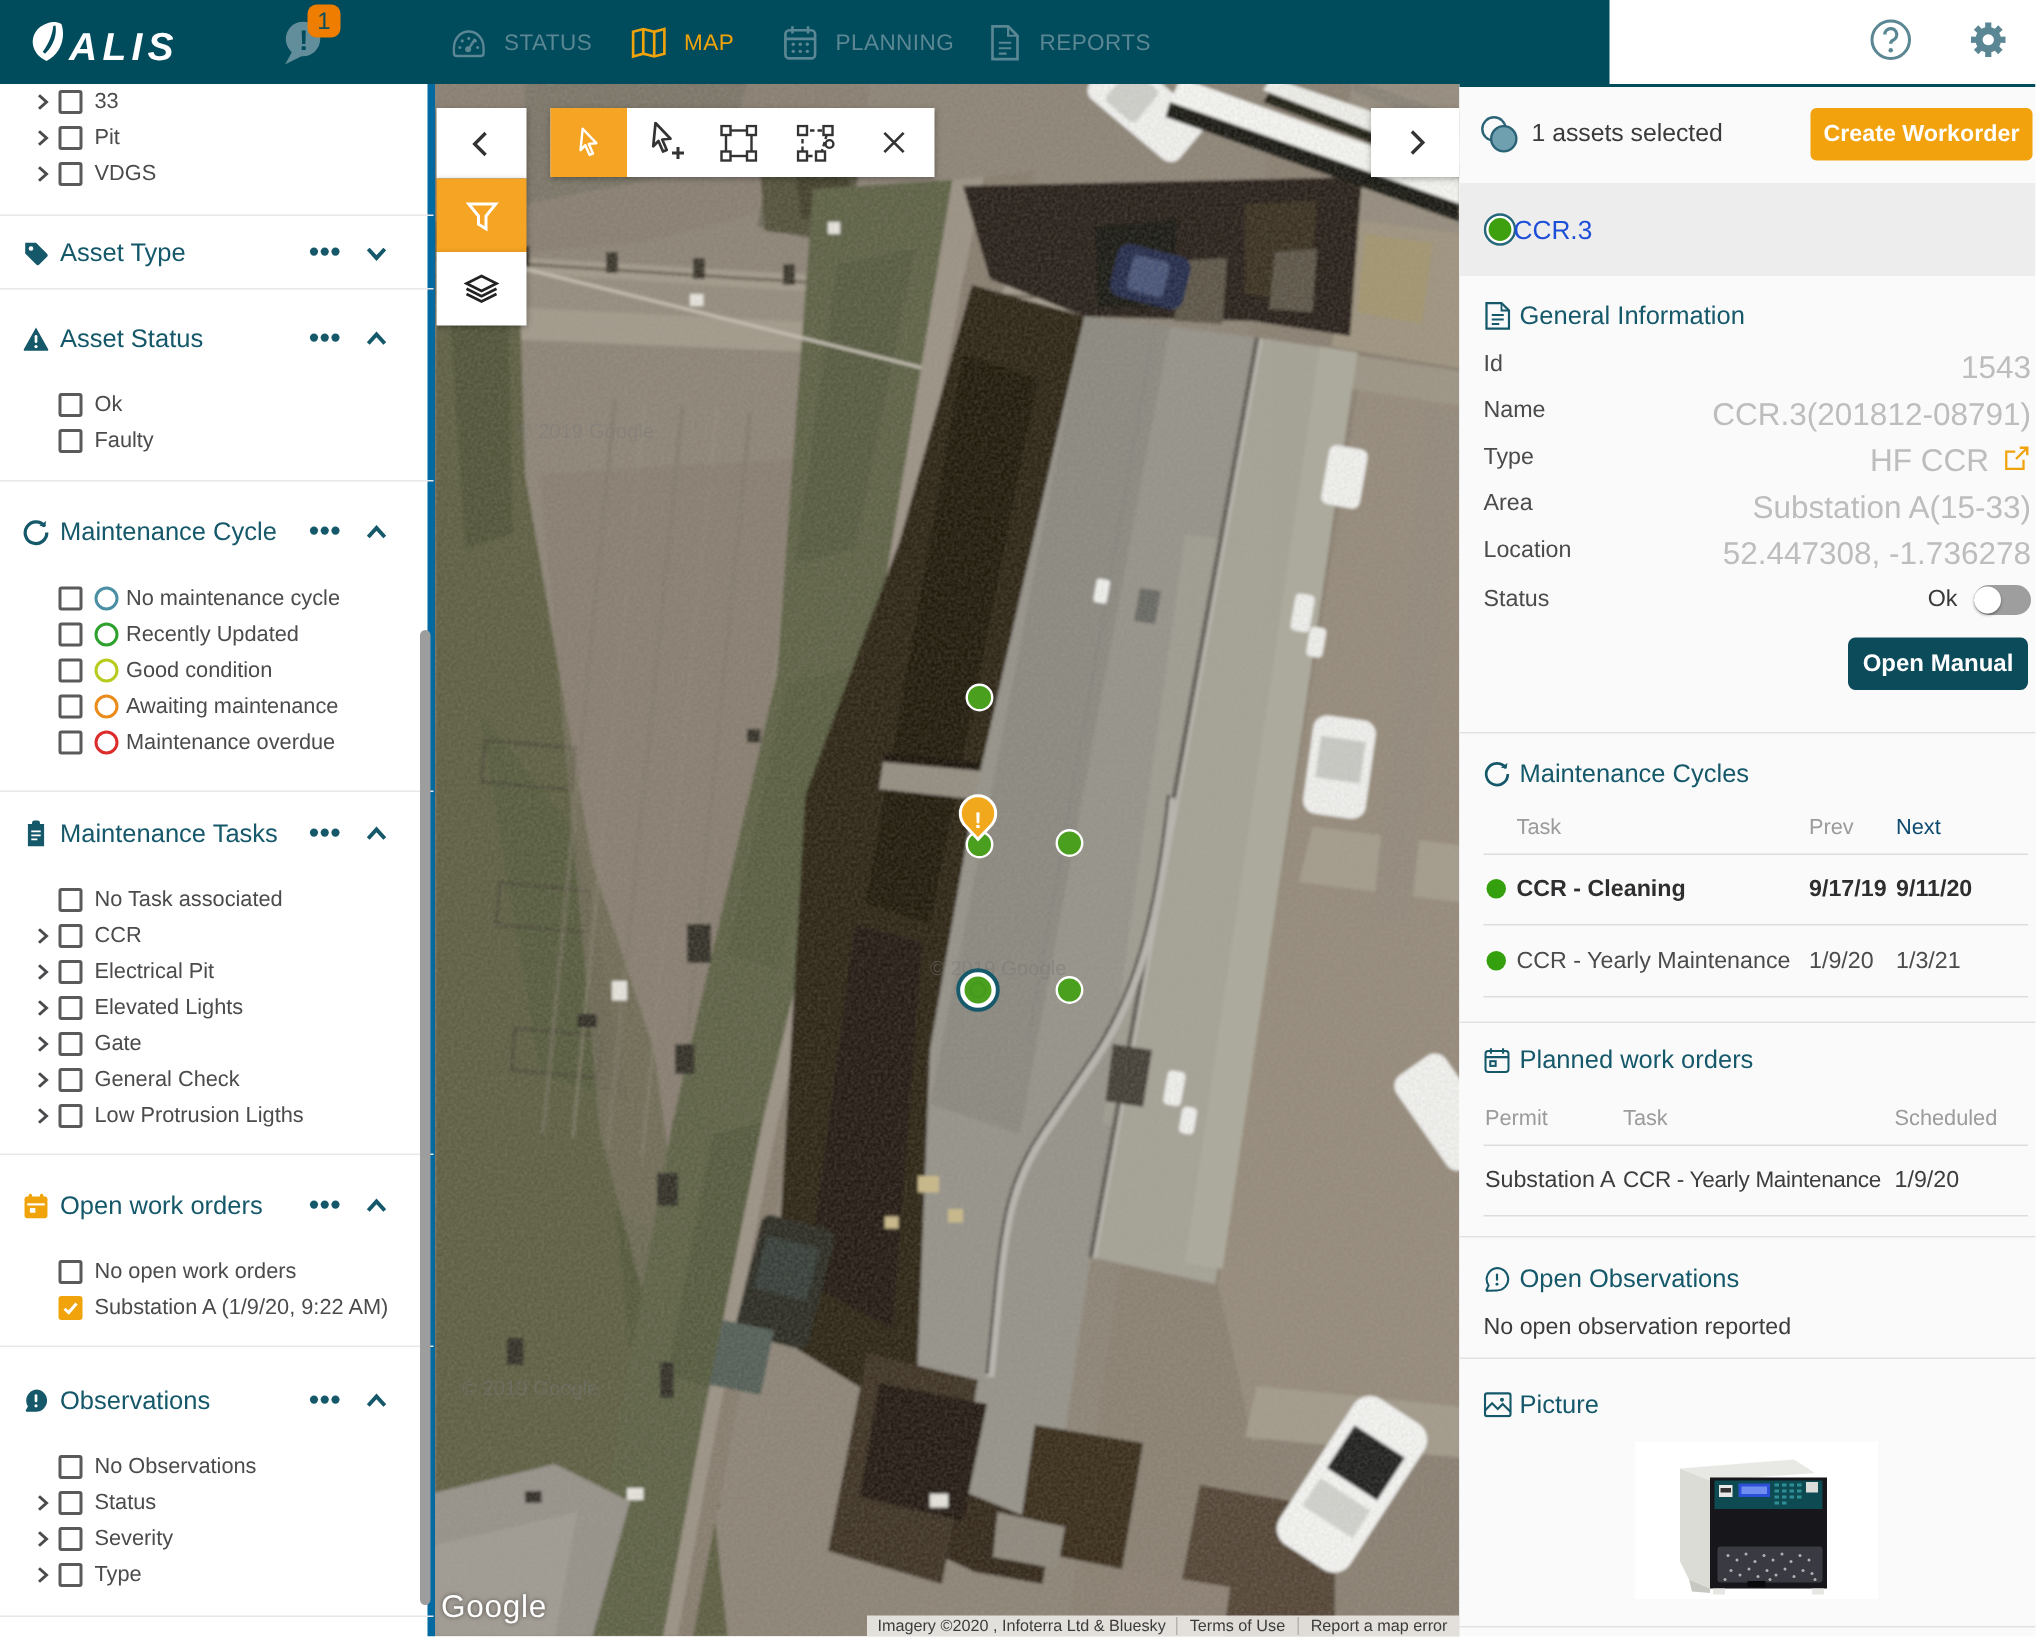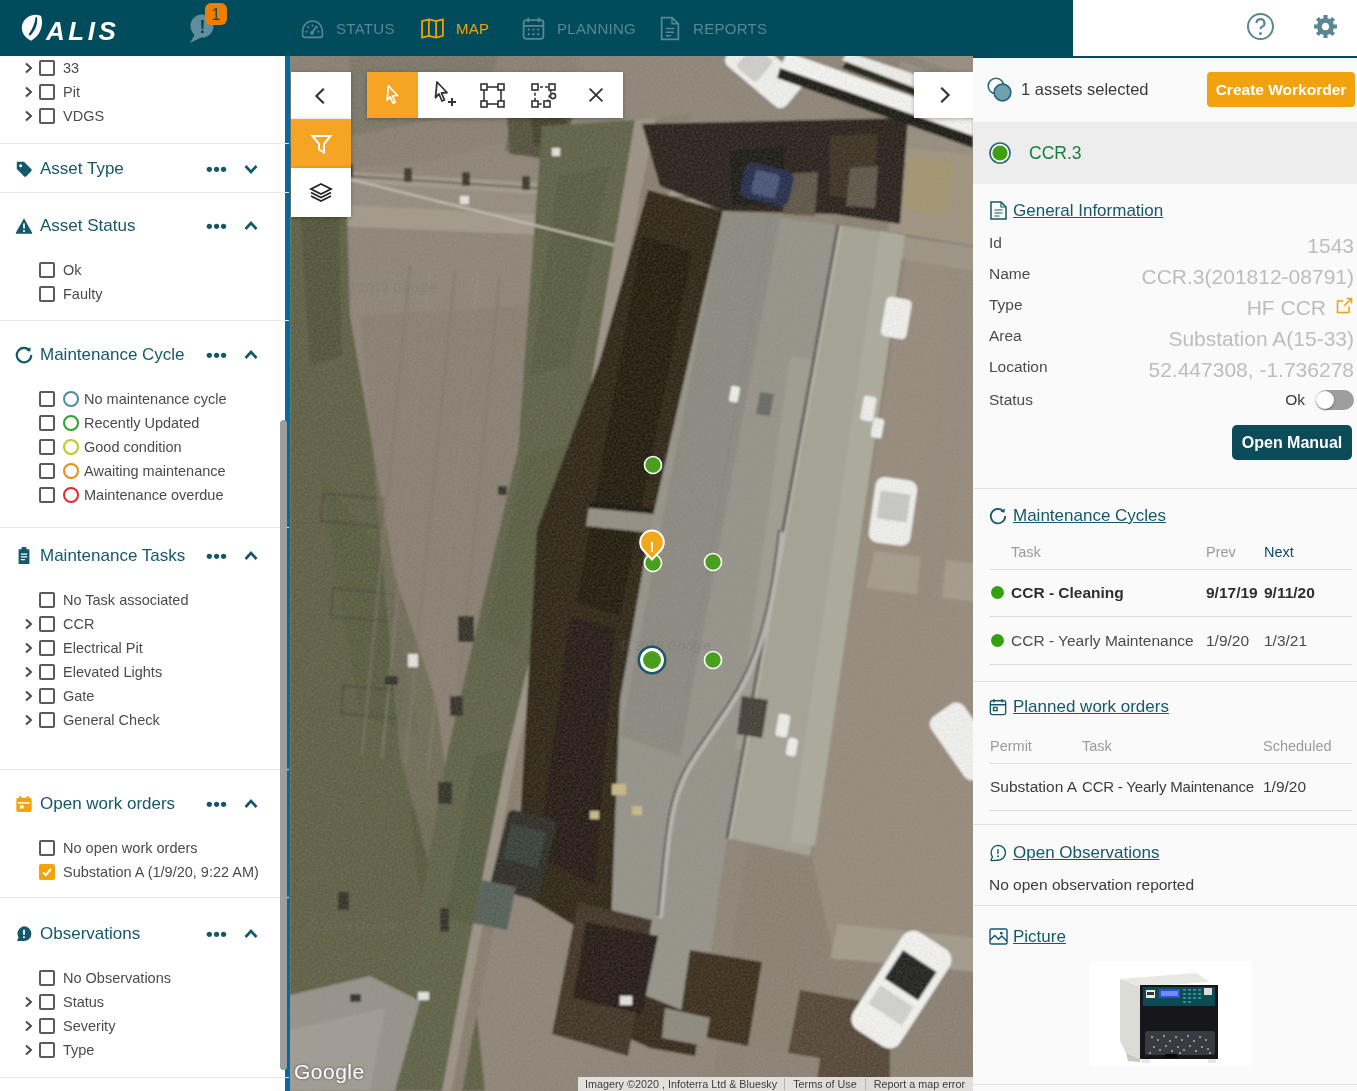--- a/index.html
+++ b/index.html
@@ -26,21 +26,21 @@
   .rlabel { position:absolute; left:63px; top:50%; transform:translateY(-50%); font-size:14.5px; color:#4b4b4d; white-space:nowrap; }
   .ccirc { position:absolute; left:63px; top:50%; transform:translateY(-50%); width:16px; height:16px; border-radius:50%; border:2.6px solid #999; background:#fff; }
   #sb-scroll { position:absolute; left:280px; top:364px; width:7px; height:650px; background:#9d9d9d; border-radius:4px; }
 
   
   #map { position:absolute; left:290px; top:56px; width:683px; height:1035px; overflow:hidden; }
   .mapcard { position:absolute; background:#fff; box-shadow:0 1px 4px rgba(0,0,0,0.3); }
 
   
   #panel { position:absolute; left:973px; top:56px; width:386px; height:1035px; background:#FAFAFA;text-align:right; }
-  .ptitle { position:absolute; font-size:17px; color:#14586A;text-decoration:underline; }
+  .ptitle { position:absolute; font-size:17px; color:#14586A; }
   .plabel { font-size:15.5px; color:#4b4b4d; }
   .pvalue { font-size:21px; color:#bdbdbd; }
 </style>
 </head>
 <body>
 <div id="root">
 
   <div id="nav">
     <svg style="position:absolute;left:21px;top:9px" width="120" height="38" viewBox="0 0 120 38">
       <g transform="translate(0,3) scale(1,0.82)">
@@ -259,20 +259,27 @@
         <span class="cb"></span>
         <span class="rlabel">Gate</span>
       </div>
     <div class="srow" style="top:652px">
         <svg class="rchev" viewBox="0 0 12 12" fill="none" stroke="#4b4b4d" stroke-width="2">
           <path d="M4 1.5 L9 6 L4 10.5"></path>
         </svg>
         <span class="cb"></span>
         <span class="rlabel">General Check</span>
       </div>
+    <div class="srow" style="top:676px">
+        <svg class="rchev" viewBox="0 0 12 12" fill="none" stroke="#4b4b4d" stroke-width="2">
+          <path d="M4 1.5 L9 6 L4 10.5"></path>
+        </svg>
+        <span class="cb"></span>
+        <span class="rlabel">Low Protrusion Ligths</span>
+      </div>
 
     <div class="sep" style="top:713px"></div>
 
     <div class="shead" style="top:736px">
       <svg class="hicon" viewBox="0 0 20 20">
           <rect x="1.5" y="3" width="17" height="16" rx="2" fill="#F0A30B"></rect>
           <rect x="4.5" y="1" width="2.6" height="4.5" rx="1.2" fill="#F0A30B"></rect>
           <rect x="12.9" y="1" width="2.6" height="4.5" rx="1.2" fill="#F0A30B"></rect>
           <rect x="3.5" y="8" width="13" height="1.6" fill="#fff"></rect>
           <rect x="5.5" y="11.5" width="4" height="3.5" fill="#fff"></rect>
@@ -637,21 +644,21 @@
         <circle cx="16.5" cy="15.5" r="8.4" fill="#6FA0B0" stroke="#2A6375" stroke-width="1.6"></circle>
       </svg>
     <div style="position:absolute;left:48px;top:24px;font-size:16.5px;color:#3a3a3c">1 assets selected</div>
     <div style="position:absolute;left:234px;top:16px;width:148px;height:35px;background:#F2A20D;border-radius:4px;color:#fff;font-size:15.5px;font-weight:bold;display:flex;align-items:center;justify-content:center">Create Workorder</div>
 
     <div style="position:absolute;left:0;top:66px;width:384px;height:62px;background:#EDEDED"></div>
     <svg style="position:absolute;left:16px;top:86px" width="22" height="22" viewBox="0 0 22 22">
         <circle cx="11" cy="11" r="10" fill="#fff" stroke="#24677A" stroke-width="1.6"></circle>
         <circle cx="11" cy="11" r="7.6" fill="#3FA00F"></circle>
       </svg>
-    <div style="position:absolute;left:56px;top:87px;font-size:17.5px;color:#15803d">CCR.3</div>
+    <div style="position:absolute;left:36px;top:87px;font-size:17.5px;color:#1d4ed8">CCR.3</div>
 
     <svg style="position:absolute;left:17px;top:145px" width="17" height="19" viewBox="0 0 17 19" fill="none" stroke="#14586A" stroke-width="1.5">
         <path d="M1 1 H11 L16 6 V18 H1 Z"></path>
         <path d="M11 1 V6 H16" stroke-width="1.2"></path>
         <path d="M4.5 9 H12.5 M4.5 12 H12.5 M4.5 15 H9.5" stroke-width="1.2"></path>
       </svg>
     <div class="ptitle" style="left:40px;top:145px">General Information</div>
     <div class="plabel" style="position:absolute;left:16px;top:178px">Id</div>
       <div class="pvalue" style="position:absolute;right:5px;top:178px">1543</div>
     <div class="plabel" style="position:absolute;left:16px;top:209px">Name</div>

